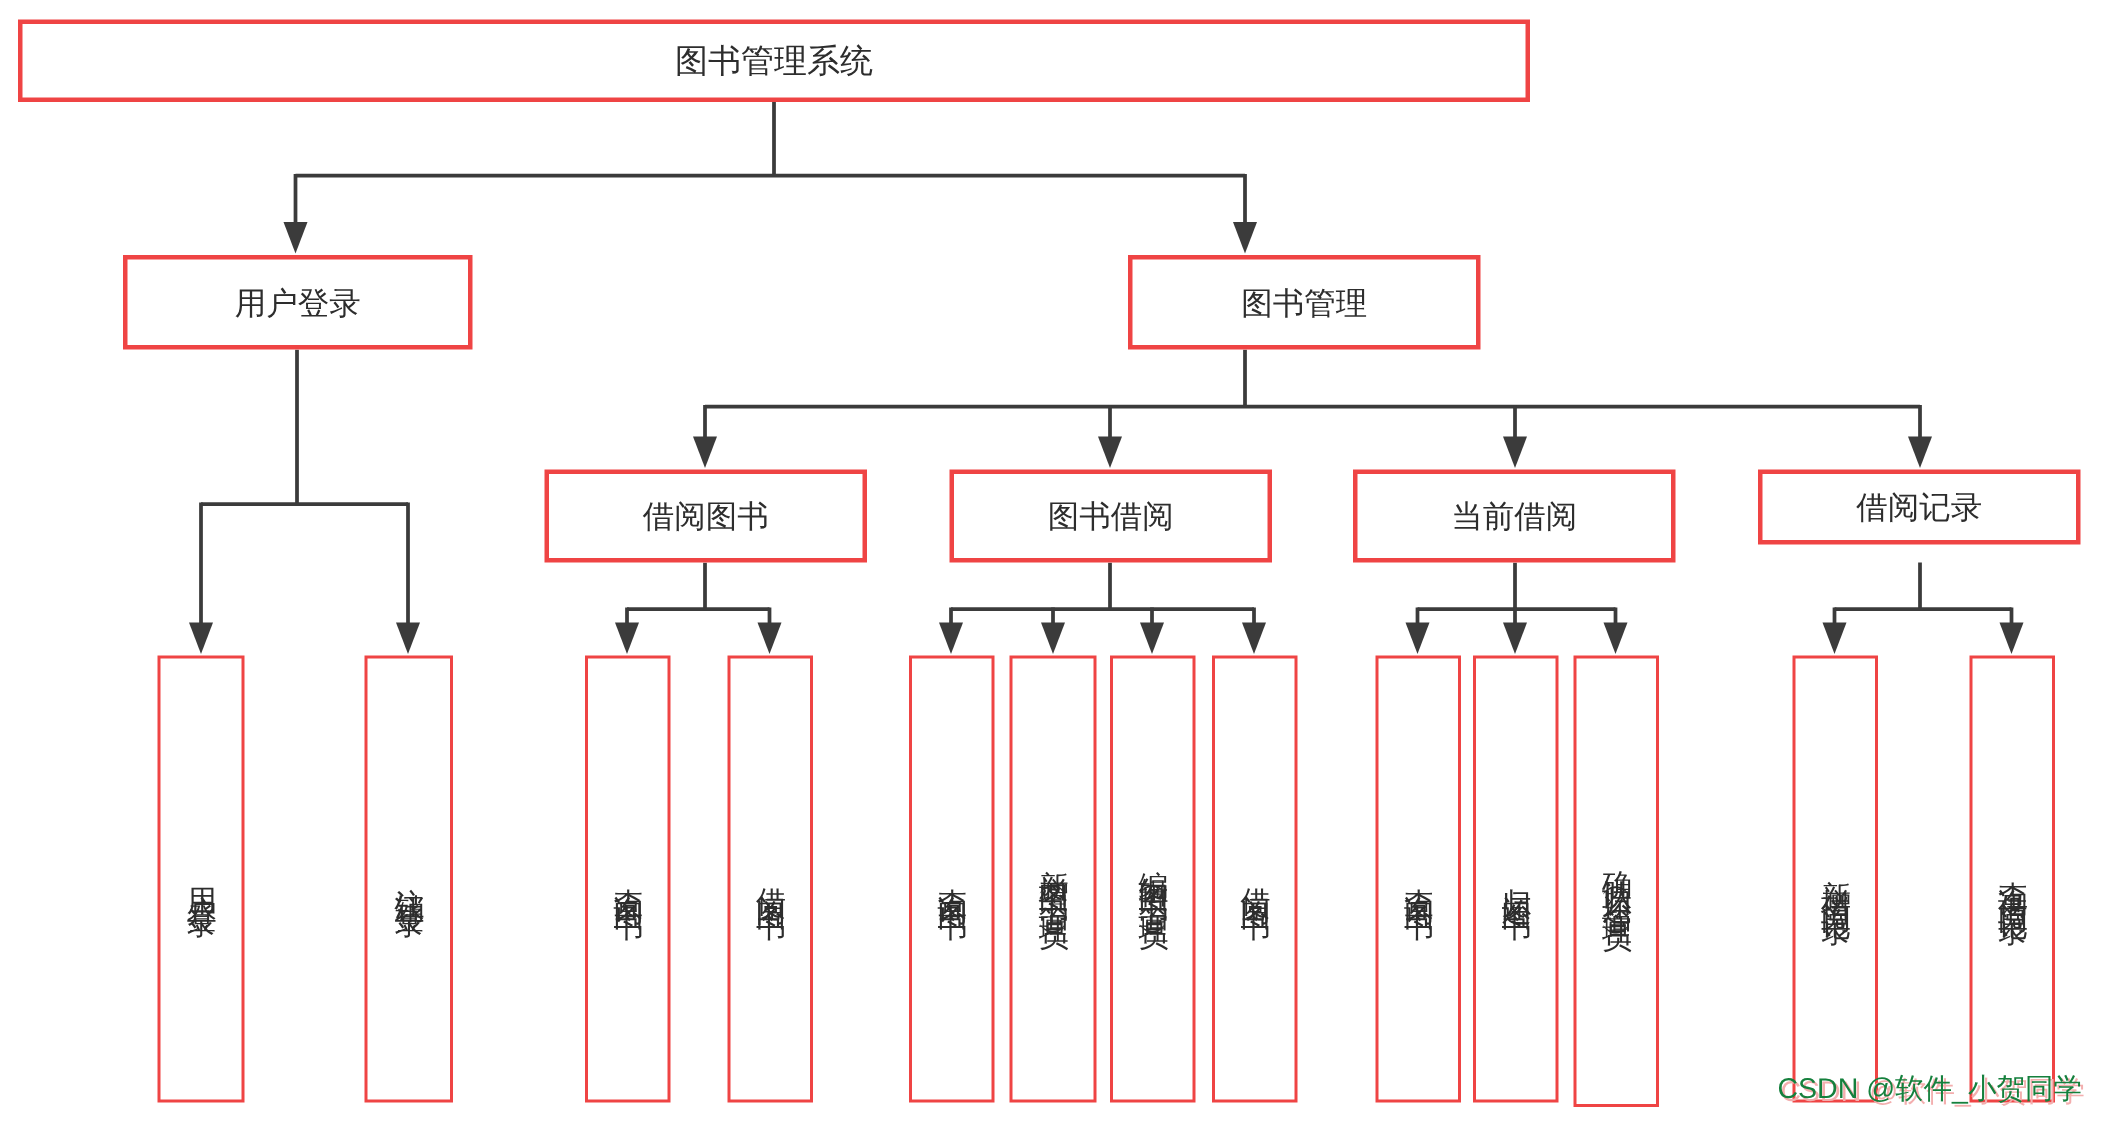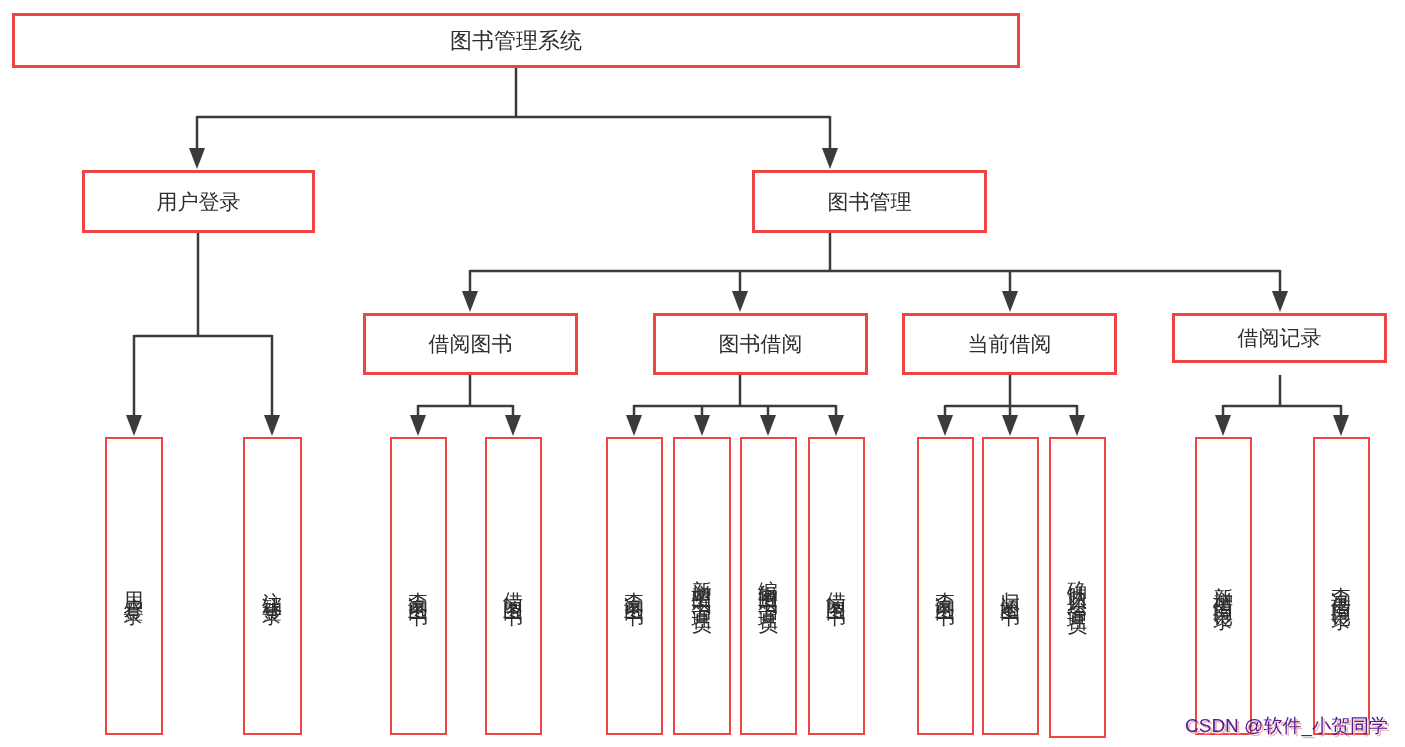--- a/index.html
+++ b/index.html
@@ -42,21 +42,21 @@
     writing-mode: vertical-rl;
     letter-spacing: 5px;
     line-height: 1;
     white-space: nowrap;
   }
   .watermark {
     position: absolute;
     left: 1185px;
     top: 713px;
     font-size: 19px;
-    color: #4c1d95;
+    color: #15803d;
     text-shadow: 2px 2px 0 #f3aeae;
     white-space: nowrap;
     z-index: 3;
     text-align: right;
   }
 </style>
 </head>
 <body>
 
 <div class="stage">
@@ -133,21 +133,21 @@
       <polygon points="1333,415 1349,415 1341,436"></polygon>
     </g>
   </svg>
 
   <div class="node root" style="left:12px; top:13px; width:1008px; height:55px;">图书管理系统</div>
 
   <div class="node branch" style="left:82px; top:170px; width:233px; height:63px;">用户登录</div>
   <div class="node branch" style="left:712px; top:170px; width:235px; height:63px;margin-left:40px;">图书管理</div>
 
   <div class="node branch" style="left:363px; top:313px; width:215px; height:62px;">借阅图书</div>
-  <div class="node branch" style="left:633px; top:313px; width:215px; height:62px;margin-left:20px;">图书借阅</div>
+  <div class="node branch" style="left:633px; top:313px; width:215px; height:62px;">图书借阅</div>
   <div class="node branch" style="left:902px; top:313px; width:215px; height:62px;">当前借阅</div>
   <div class="node branch" style="left:1172px; top:313px; width:215px; height:50px;">借阅记录</div>
 
   <div class="node leaf" style="left:105px; top:437px; width:58px; height:298px;">
     <span class="vtext">用户登录</span>
   </div>
   <div class="node leaf" style="left:243px; top:437px; width:59px; height:298px;">
     <span class="vtext">注销登录</span>
   </div>
 

